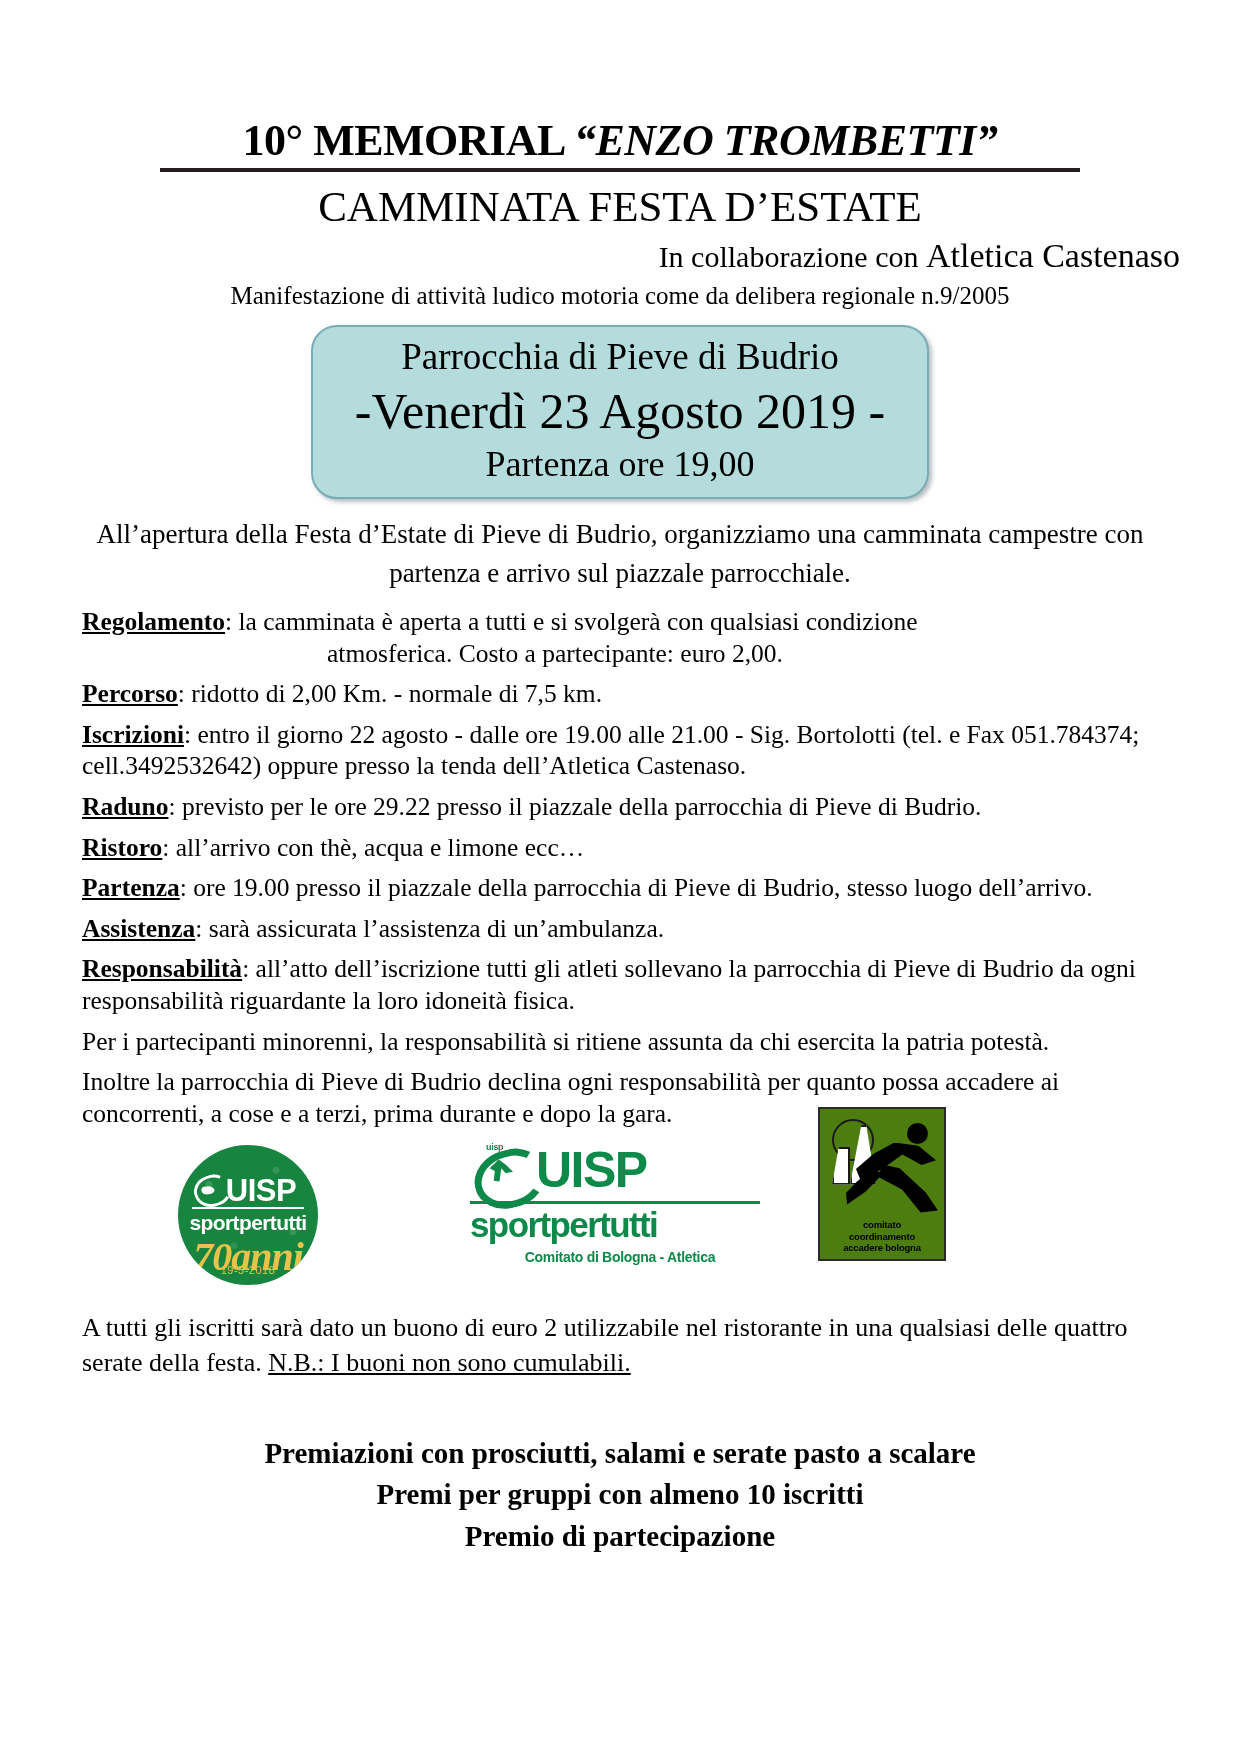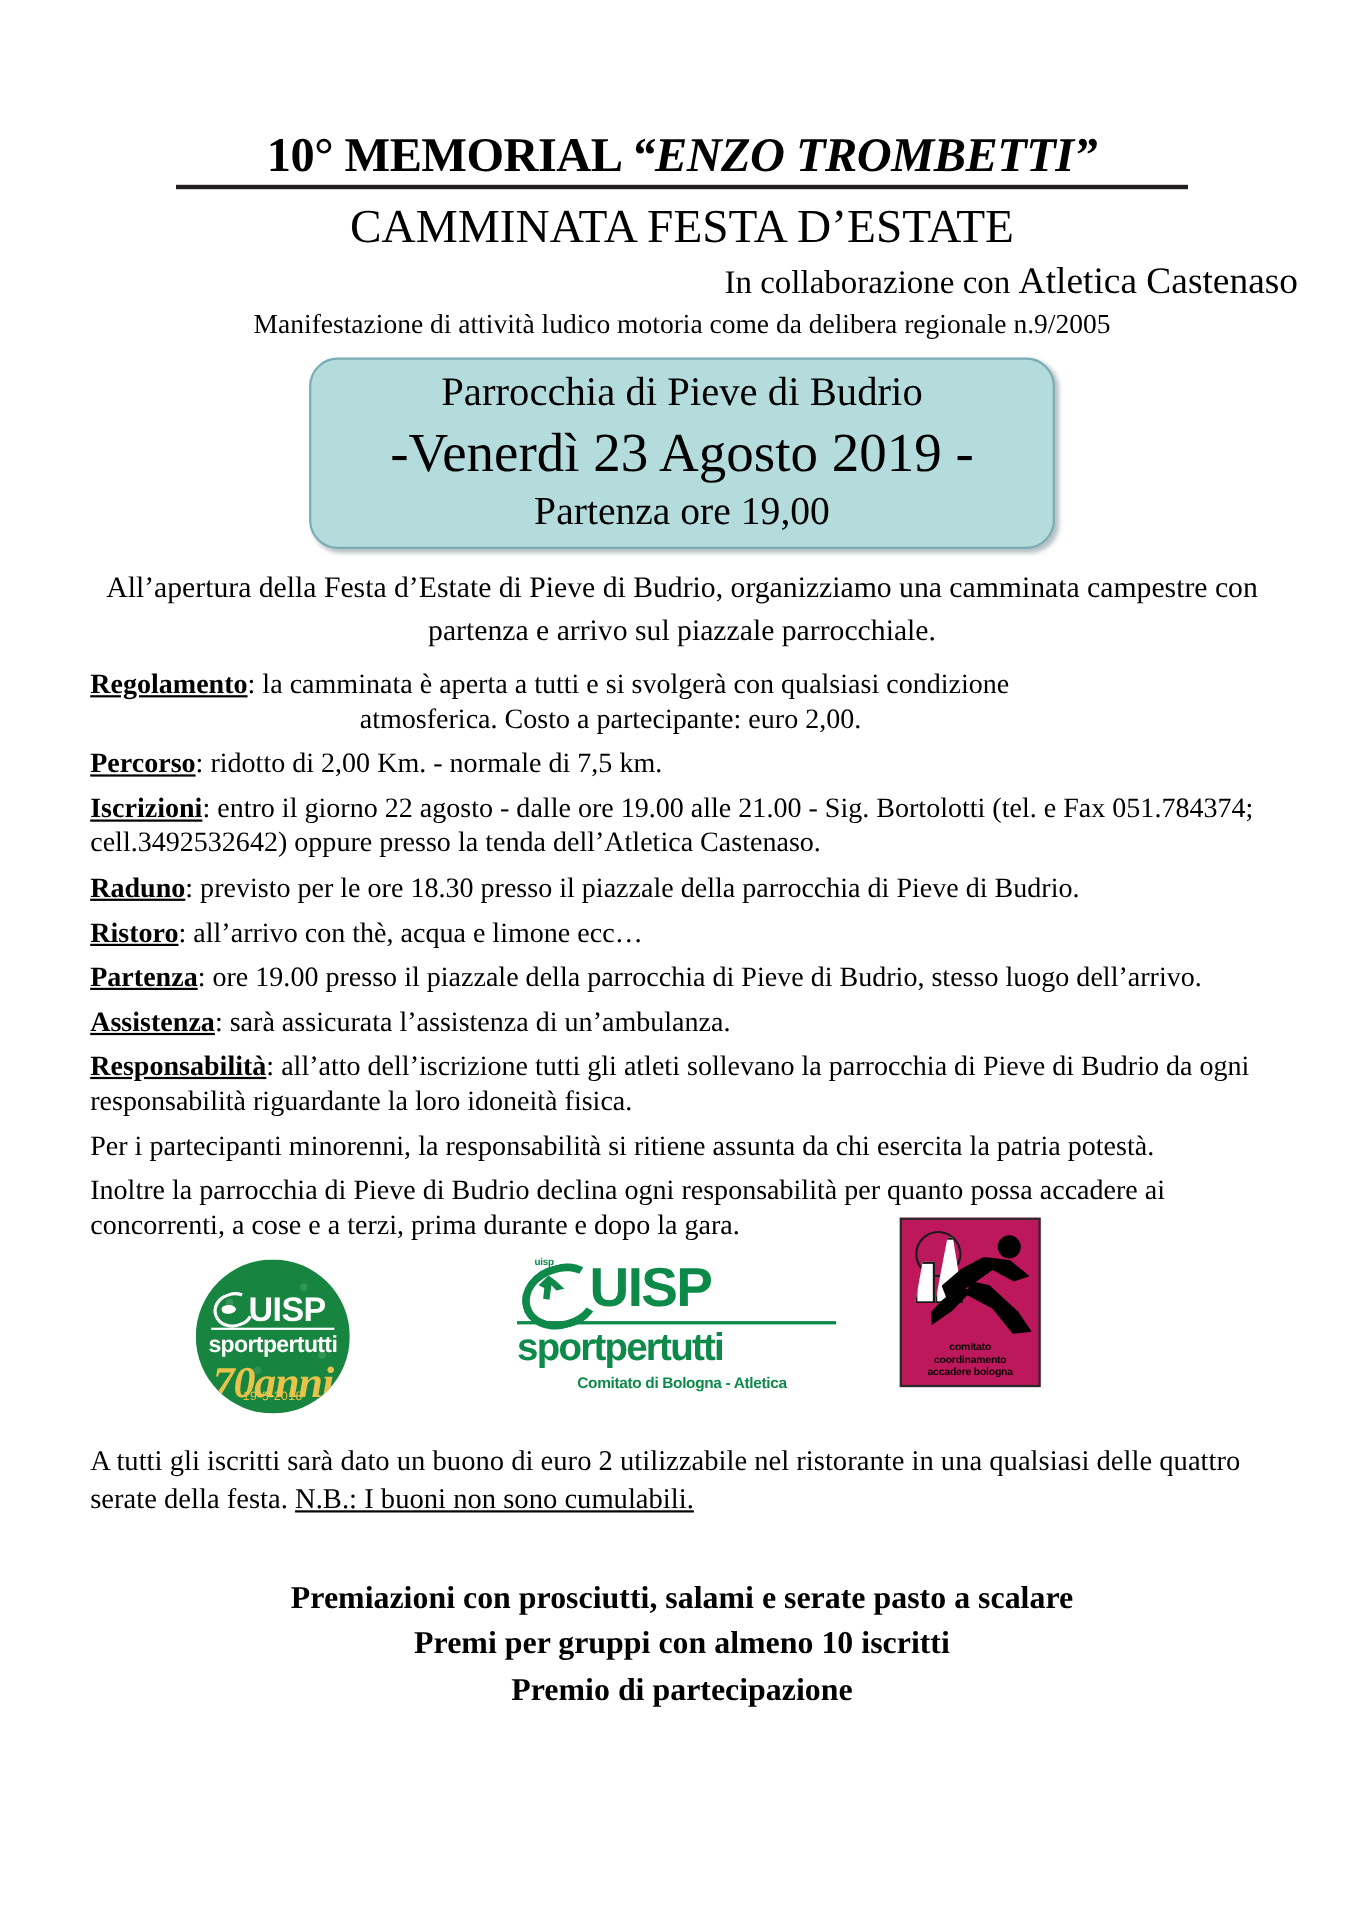--- a/index.html
+++ b/index.html
@@ -66,21 +66,21 @@
 
   .title-note {
     text-align: center;
     font-size: 25px;
     margin: 7px 0 0 0;
     line-height: 1.1;
   }
 
   
   .infobox {
-    width: 678px;
+    width: 618px;
     margin: 16px auto 0 auto;
     background: #b4dcdc;
     border: 2px solid #7aacb4;
     border-radius: 26px;
     box-shadow: 3px 3px 4px rgba(120,140,145,0.55);
     text-align: center;
     padding: 8px 10px 12px 10px;
     box-sizing: border-box;
   }
   .infobox .line1 {
@@ -305,21 +305,21 @@
   }
 
   
   .logo-podistico {
     position: absolute;
     left: 758px;
     top: -32px;
     width: 124px;
     height: 150px;
     border: 2px solid #2a2a2a;
-    background: #be185d;
+    background: #4d7c0f;
     overflow: hidden;
   }
   .logo-podistico .arch-circle {
     position: absolute;
     left: 12px;
     top: 10px;
     width: 38px;
     height: 38px;
     border: 2px solid #1a1a1a;
     border-radius: 50%;
@@ -444,21 +444,21 @@
 
     <div class="rule">
       <span class="rule-label">Percorso</span><span>: ridotto di 2,00 Km. - normale di 7,5 km.</span>
     </div>
 
     <div class="rule">
       <span class="rule-label">Iscrizioni</span><span>: entro il giorno 22 agosto - dalle ore 19.00 alle 21.00 - Sig. Bortolotti (tel. e Fax 051.784374; cell.3492532642) oppure presso la tenda dell’Atletica Castenaso.</span>
     </div>
 
     <div class="rule">
-      <span class="rule-label">Raduno</span><span>: previsto per le ore 18.30 presso il piazzale della parrocchia di Pieve di Budrio.</span>
+      <span class="rule-label">Raduno</span><span>: previsto per le ore 29.22 presso il piazzale della parrocchia di Pieve di Budrio.</span>
     </div>
 
     <div class="rule">
       <span class="rule-label">Ristoro</span><span>: all’arrivo con thè, acqua e limone ecc…</span>
     </div>
 
     <div class="rule">
       <span class="rule-label">Partenza</span><span>: ore 19.00 presso il piazzale della parrocchia di Pieve di Budrio, stesso luogo dell’arrivo.</span>
     </div>
 

